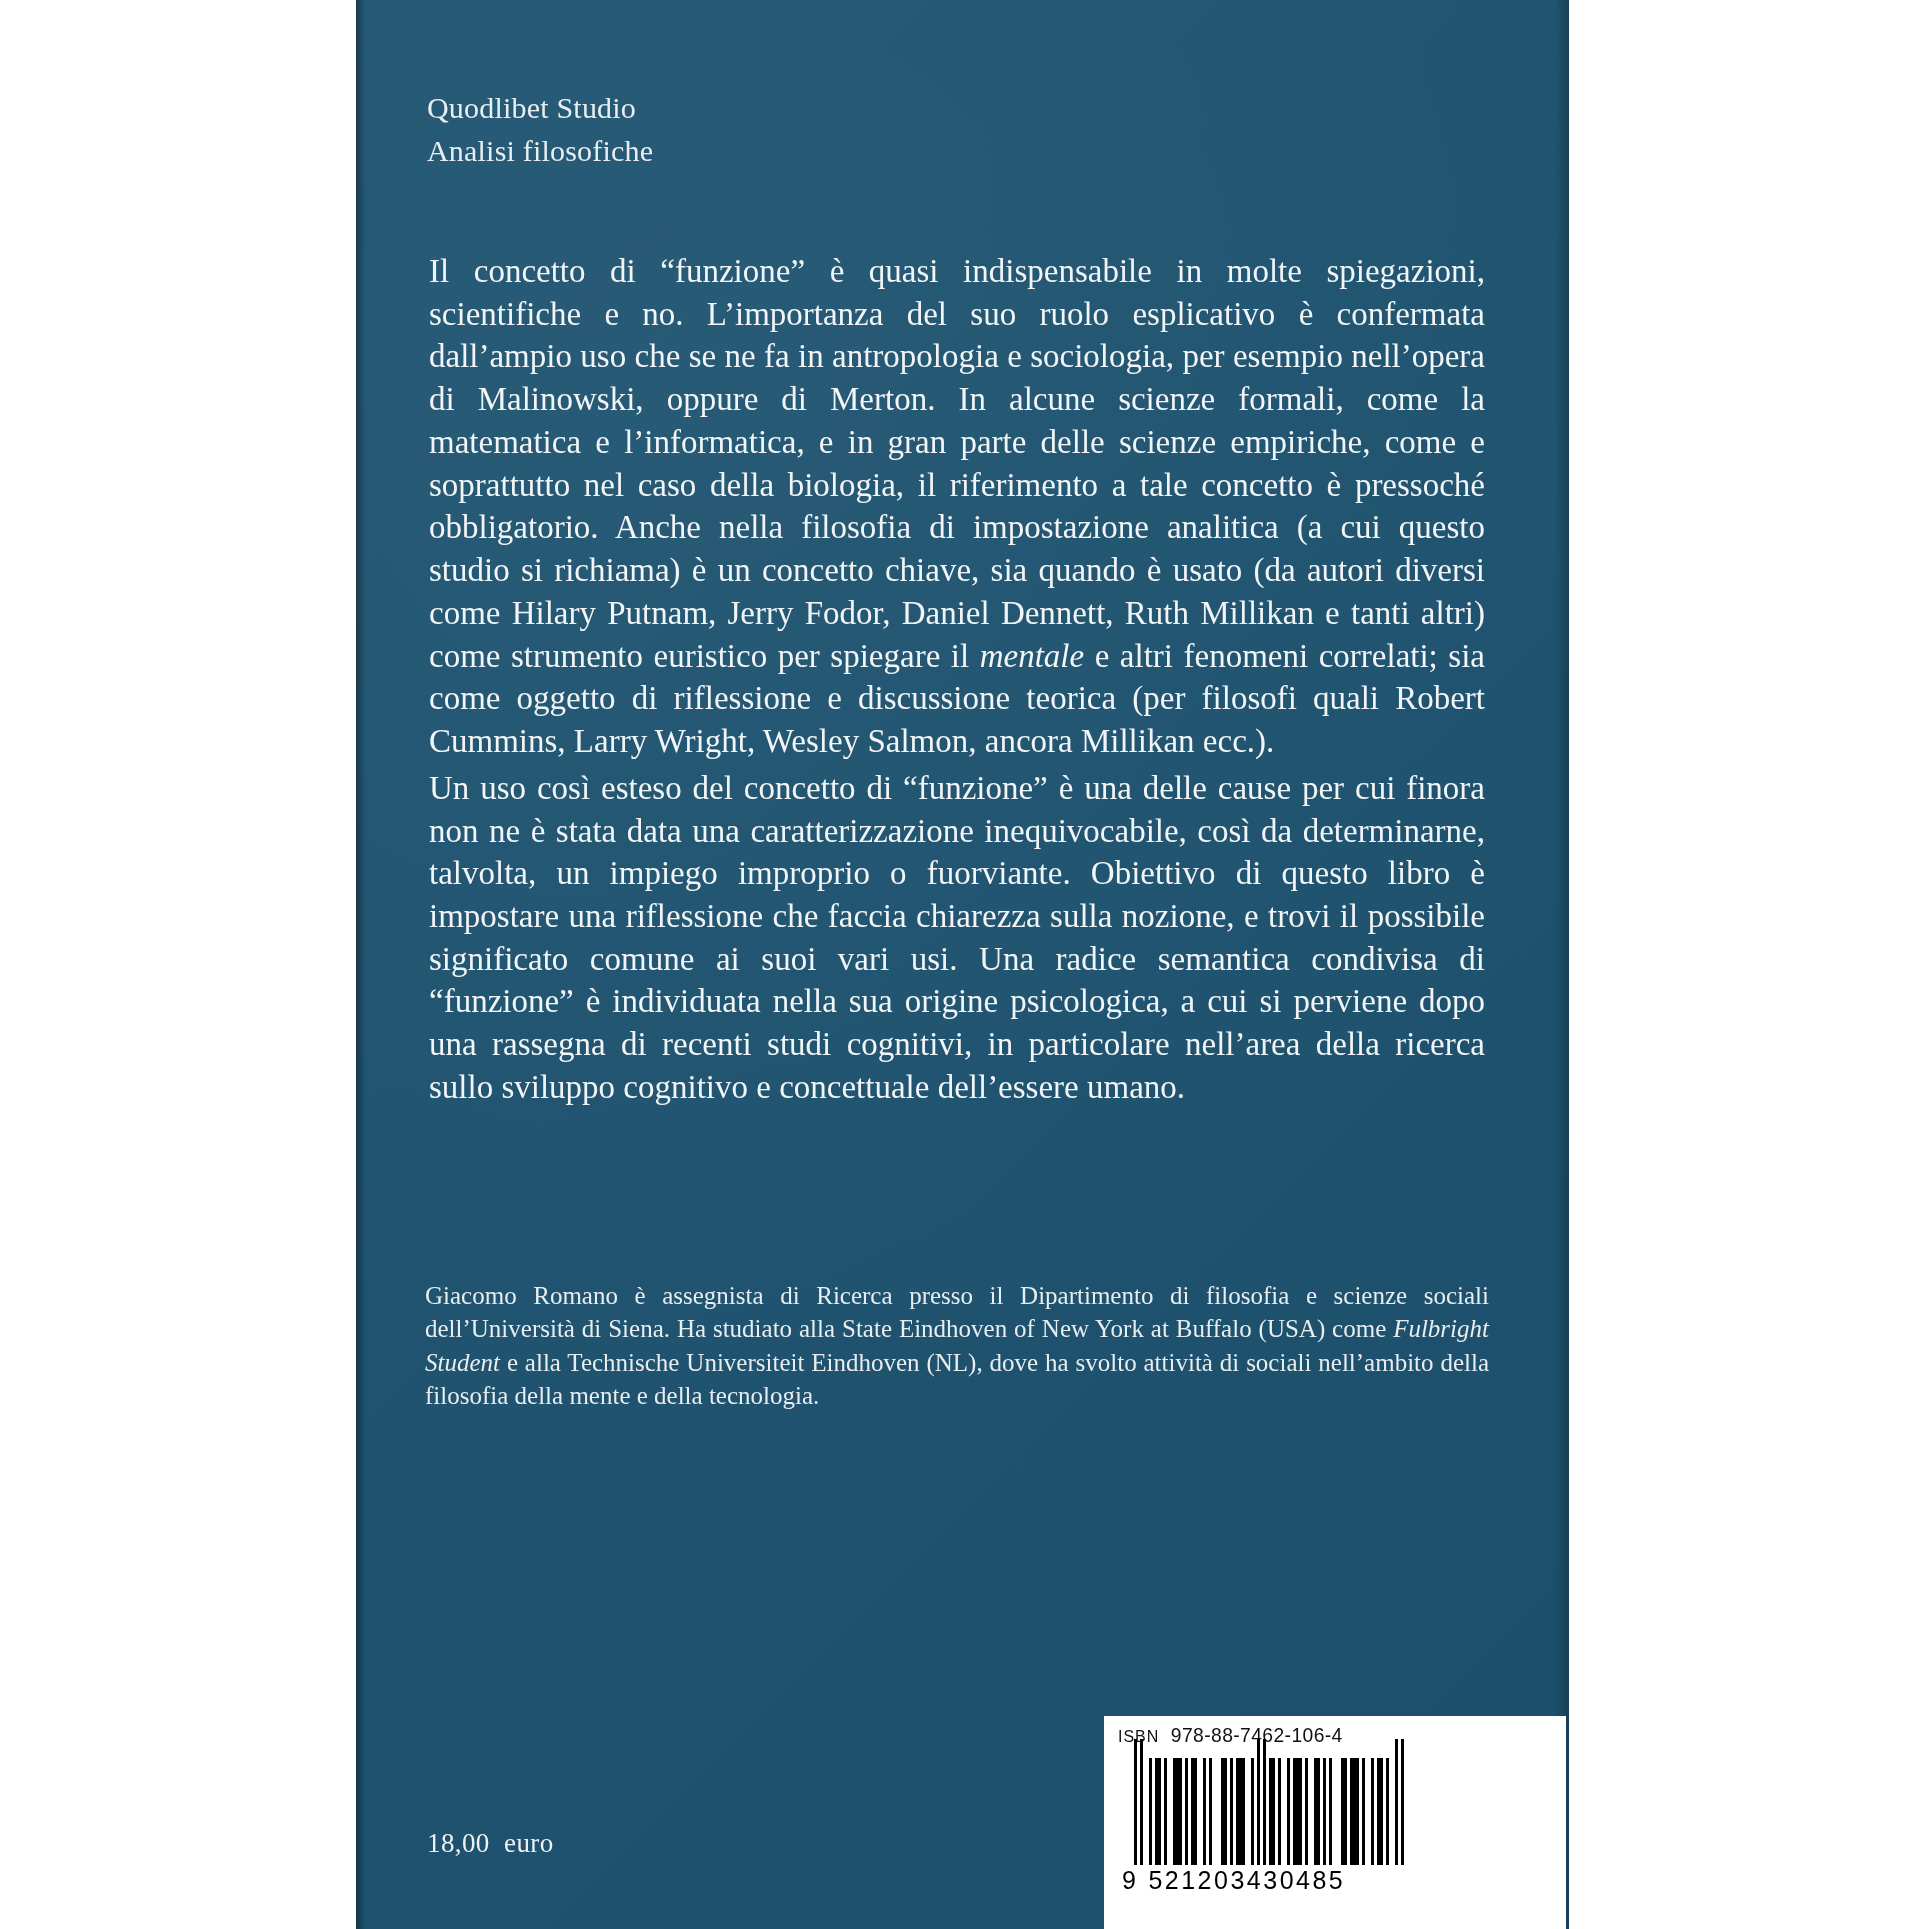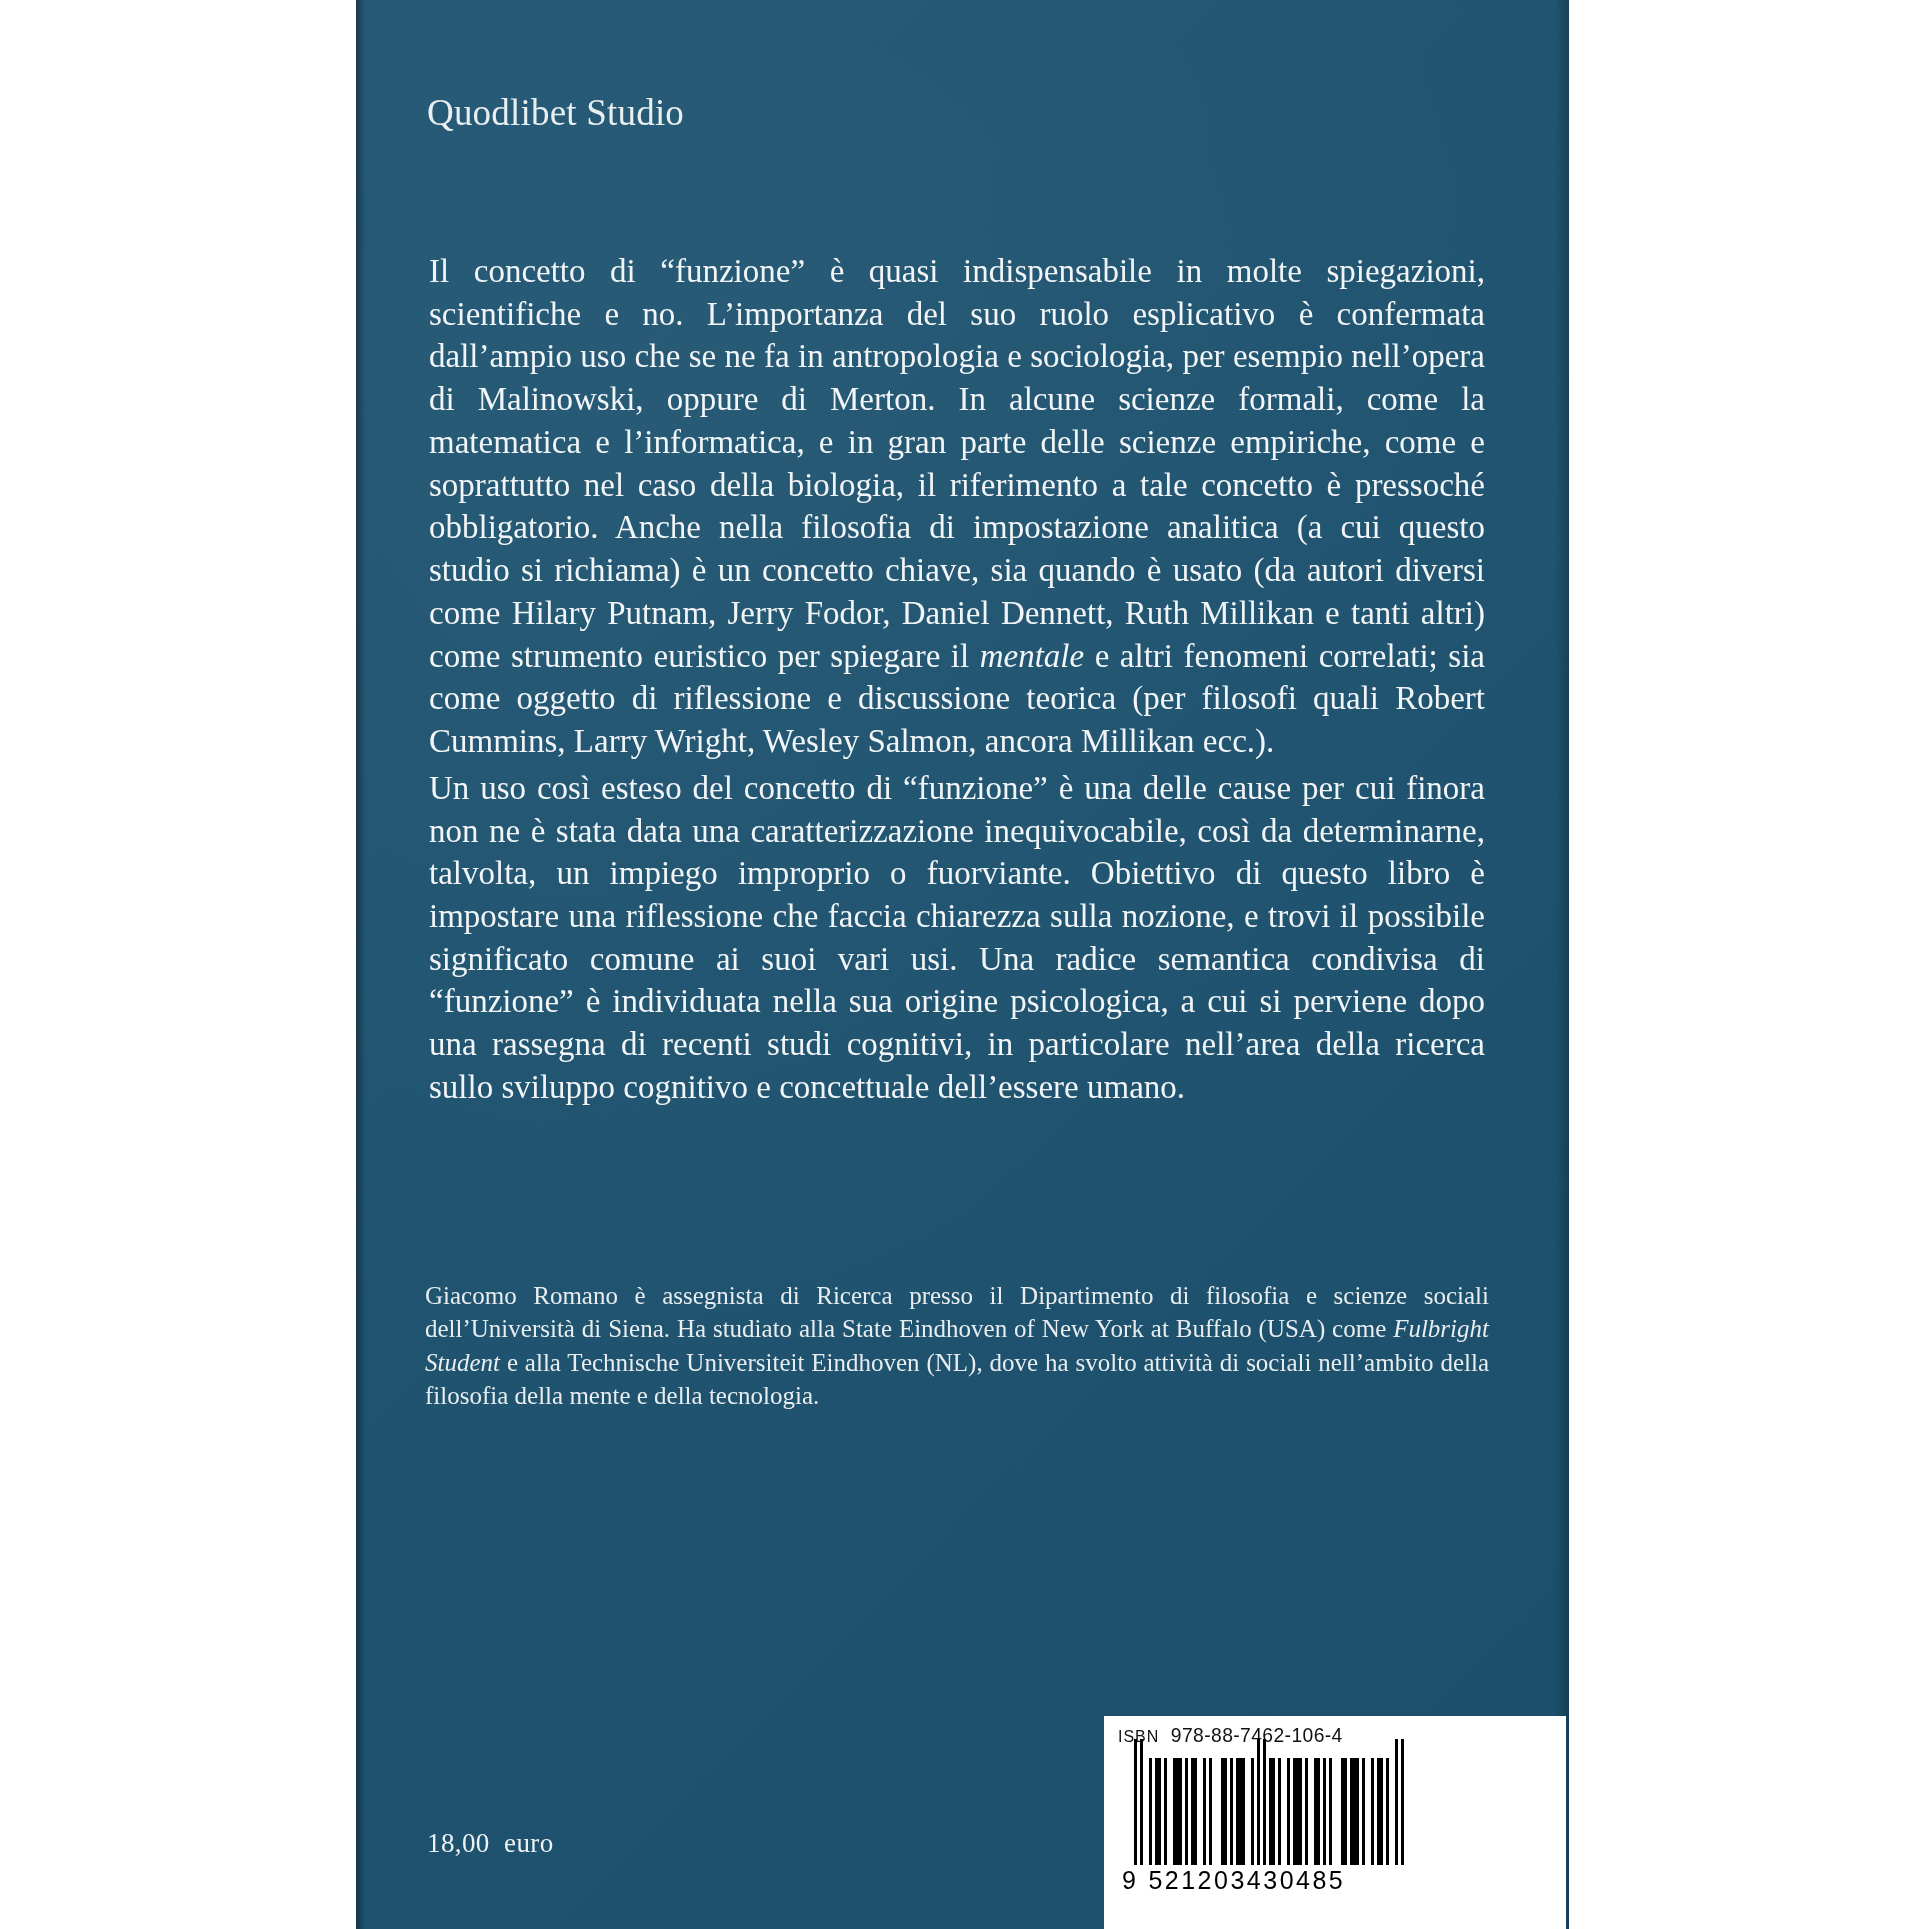--- a/index.html
+++ b/index.html
@@ -42,21 +42,21 @@
     width: 14px;
     height: 1930px;
     background: linear-gradient(270deg, rgba(0,0,0,0.22), rgba(0,0,0,0.0));
   }
   .series {
     position: absolute;
     left: 71px;
     top: 87px;
     width: 891px;
     color: #e9eef1;
-    font-size: 37px;
+    font-size: 30px;
     line-height: 1.42;
     letter-spacing: 0.2px;
   }
   .series div { white-space: pre; }
   .blurb {
     position: absolute;
     left: 69px;
     top: 246px;
     width: 1064px;
     color: #f2f5f7;
@@ -141,20 +141,21 @@
 <body>
 
 <div id="page">
 
   <div class="cover">
     <div class="spine-edge"></div>
     <div class="right-edge"></div>
 
     <div class="series">
       <div>Quodlibet Studio</div>
+      <div>Analisi filosofiche</div>
     </div>
 
     <div class="blurb">
       <p><span>Il concetto di “funzione” è quasi indispensabile in molte spiegazioni, scientifiche e no. L’importanza del suo ruolo esplicativo è confermata dall’ampio uso che se ne fa in antropologia e sociologia, per esempio nell’opera di Malinowski, oppure di Merton. In alcune scienze formali, come la matematica e l’informatica, e in gran parte delle scienze empiriche, come e soprattutto nel caso della biologia, il riferimento a tale concetto è pressoché obbligatorio. Anche nella filosofia di impostazione analitica (a cui questo studio si richiama) è un concetto chiave, sia quando è usato (da autori diversi come Hilary Putnam, Jerry Fodor, Daniel Dennett, Ruth Millikan e tanti altri) come strumento euristico per spiegare il </span><em>mentale</em><span> e altri fenomeni correlati; sia come oggetto di riflessione e discussione teorica (per filosofi quali Robert Cummins, Larry Wright, Wesley Salmon, ancora Millikan ecc.).</span></p>
       <p>Un uso così esteso del concetto di “funzione” è una delle cause per cui finora non ne è stata data una caratterizzazione inequivocabile, così da determinarne, talvolta, un impiego improprio o fuorviante. Obiettivo di questo libro è impostare una riflessione che faccia chiarezza sulla nozione, e trovi il possibile significato comune ai suoi vari usi. Una radice semantica condivisa di “funzione” è individuata nella sua origine psicologica, a cui si perviene dopo una rassegna di recenti studi cognitivi, in particolare nell’area della ricerca sullo sviluppo cognitivo e concettuale dell’essere umano.</p>
     </div>
 
     <div class="bio">
       <p><span>Giacomo Romano è assegnista di Ricerca presso il Dipartimento di filosofia e scienze sociali dell’Università di Siena. Ha studiato alla State Eindhoven of New York at Buffalo (USA) come </span><em>Fulbright Student</em><span> e alla Technische Universiteit Eindhoven (NL), dove ha svolto attività di sociali nell’ambito della filosofia della mente e della tecnologia.</span></p>
     </div>

